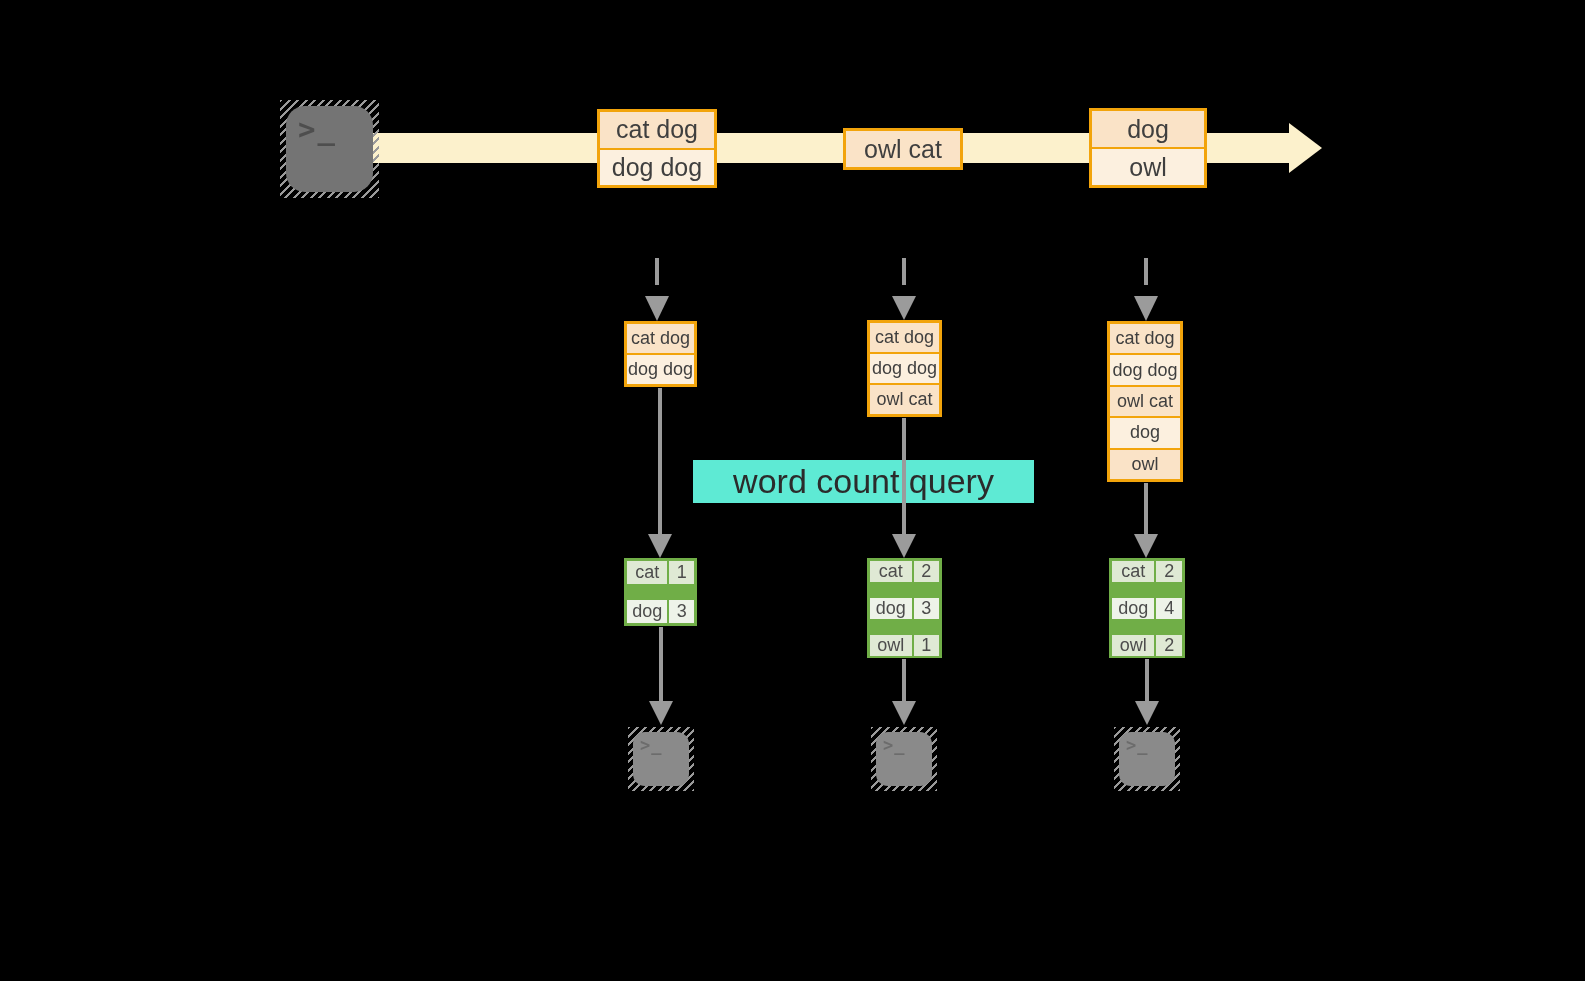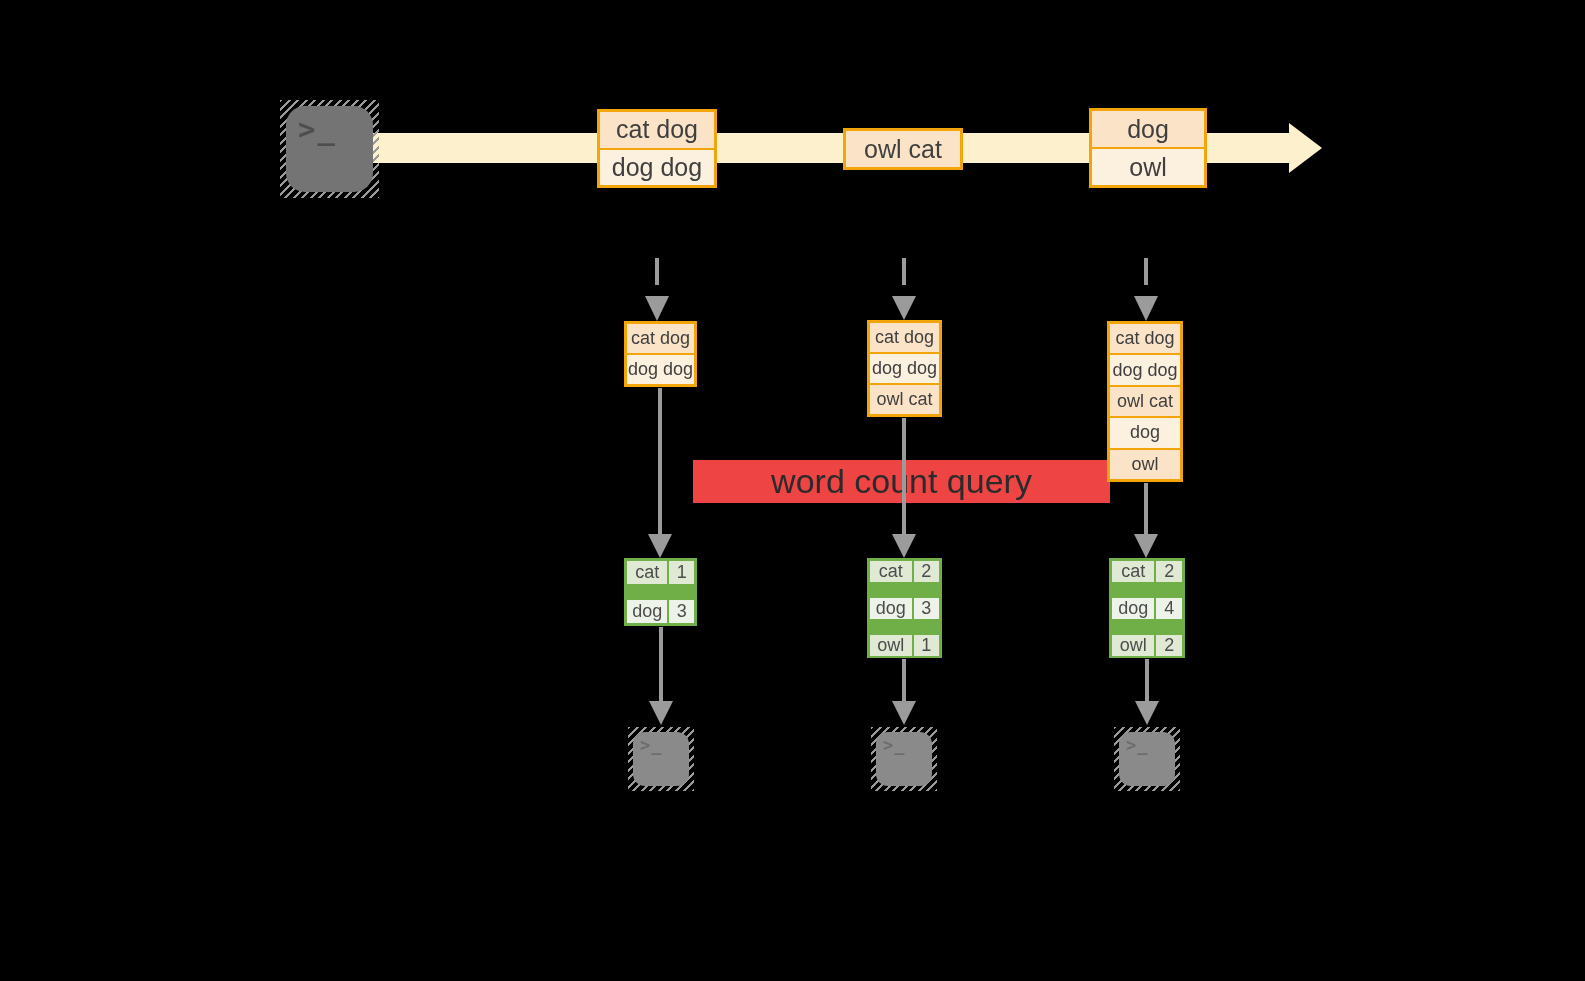--- a/index.html
+++ b/index.html
@@ -49,21 +49,21 @@
   .gtable .trow .cell{
     display:flex;align-items:center;justify-content:center;
     font-size:18px;color:#4C4C4C;
   }
   .gtable .trow .cell.word{flex:1.65;}
   .gtable .trow .cell.num{flex:1;}
   .gtable .trow:nth-child(odd) .cell{background:var(--gcell);}
   .gtable .trow:nth-child(even) .cell{background:var(--gcell-light);}
   
   .query-label{
-    position:absolute;left:693px;top:460px;width:417px;height:43px;background:#ef4444;
+    position:absolute;left:693px;top:460px;width:341px;height:43px;background:#5eead4;
     display:flex;align-items:center;justify-content:center;z-index:1;
     font-size:34px;color:#2B2B2B;
   }
   
   .term{position:absolute;z-index:2;}
   .term .hatch{
     position:absolute;inset:0;
     background:repeating-linear-gradient(135deg,#9A9A9A 0 2px,transparent 2px 6px);
   }
   .term .body{position:absolute;background:#747474;}

